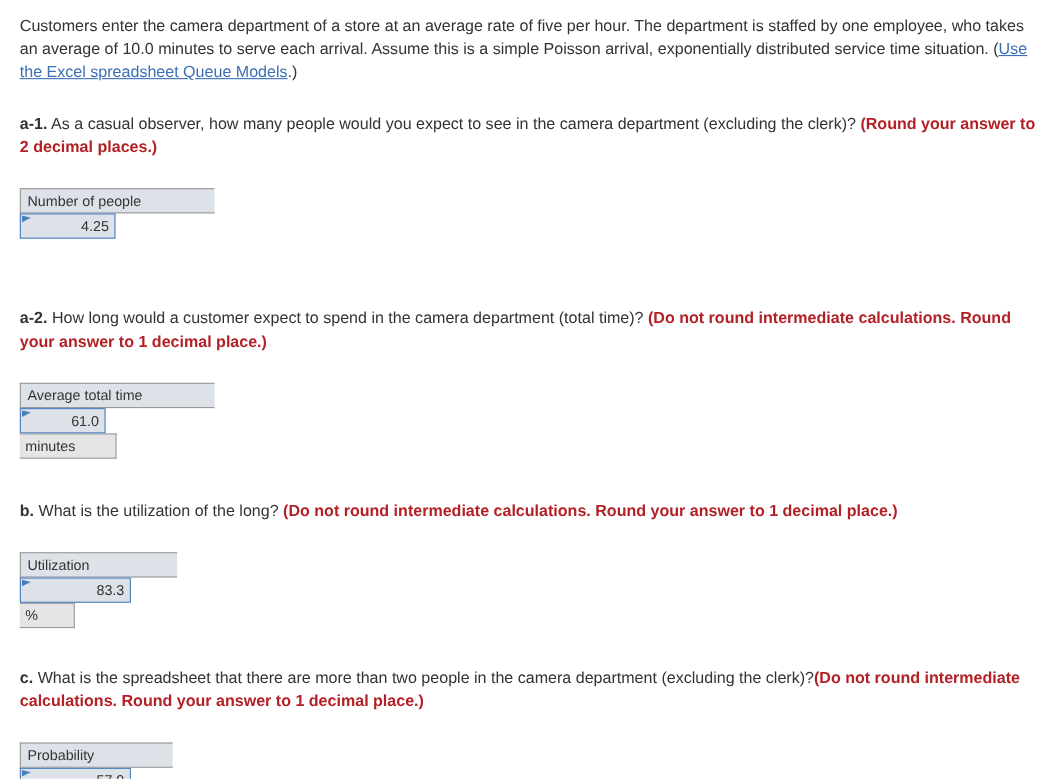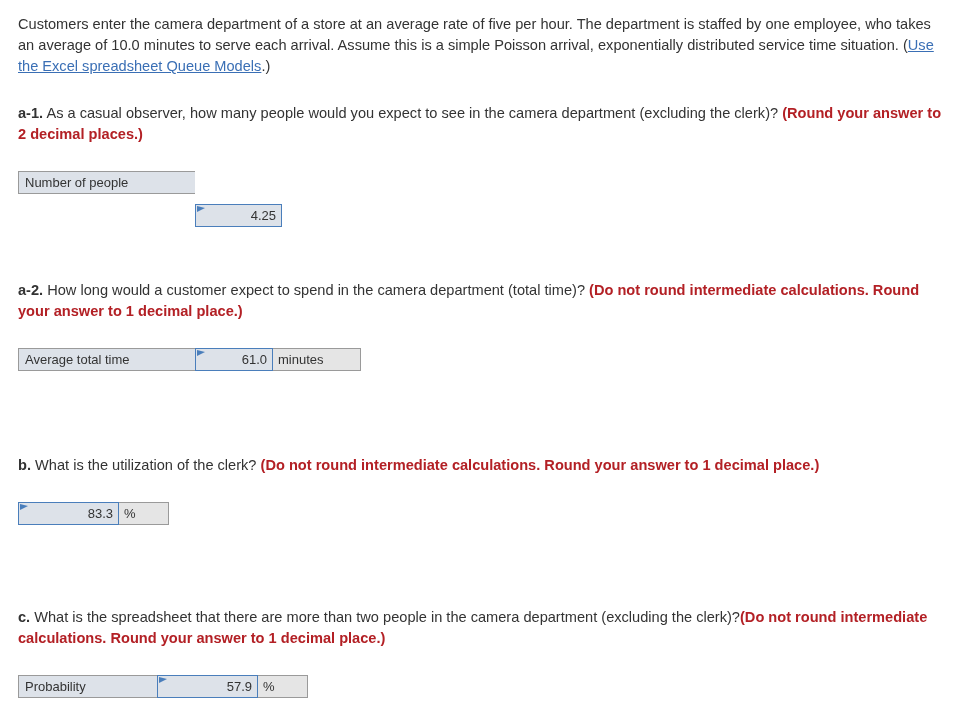--- a/index.html
+++ b/index.html
@@ -52,20 +52,21 @@
     font-weight: bold;
     color: #b32025;
   }
 
   
   .answer-row {
     display: flex;
     align-items: stretch;
     height: 23px;
     font-size: 13px;
+    flex-direction: column;
   }
   .cell {
     box-sizing: border-box;
     height: 23px;
     line-height: 21px;
     display: flex;
     align-items: center;
     white-space: nowrap;
   }
   .cell-label {
@@ -120,21 +121,21 @@
   <p class="intro"><span>Customers enter the camera department of a store at an average rate of five per hour. The department is staffed by one employee, who takes an average of 10.0 minutes to serve each arrival. Assume this is a simple Poisson arrival, exponentially distributed service time situation. (</span><a class="xlink" href="#">Use the Excel spreadsheet Queue Models</a><span>.)</span></p>
 
   <div class="gap-a1"></div>
 
   <div class="qblock"><span class="qlabel">a-1.</span><span class="qtext"> As a casual observer, how many people would you expect to see in the camera department (excluding the clerk)? </span><span class="qnote">(Round your answer to 2 decimal places.)</span></div>
 
   <div class="gap-a1"></div>
 
   <div class="answer-row">
     <div class="cell cell-label" style="width:177px;">Number of people</div>
-    <div class="cell cell-value" style="width:87px;margin-top:33px;">
+    <div class="cell cell-value" style="width:87px;">
       <span class="flag">
         <svg width="9" height="9" viewBox="0 0 9 9">
             <path d="M0 0 L8 2 L0 6 Z" fill="#4a7ebb"></path>
           </svg>
       </span>
       <span>4.25</span>
     </div>
   </div>
 
   <div class="gap-a1b"></div>
@@ -151,25 +152,26 @@
             <path d="M0 0 L8 2 L0 6 Z" fill="#4a7ebb"></path>
           </svg>
       </span>
       <span>61.0</span>
     </div>
     <div class="cell cell-unit" style="width:88px;">minutes</div>
   </div>
 
   <div class="gap-a2b"></div>
 
-  <div class="qblock"><span class="qlabel">b.</span><span class="qtext"> What is the utilization of the clerk? </span><span class="qnote">(Do not round intermediate calculations. Round your answer to 1 decimal place.)</span></div>
+  <div class="qblock"><span class="qlabel">b.</span><span class="qtext"> What is the utilization of the long? </span><span class="qnote">(Do not round intermediate calculations. Round your answer to 1 decimal place.)</span></div>
 
   <div class="gap-b"></div>
 
   <div class="answer-row">
+    <div class="cell cell-label" style="width:143px;">Utilization</div>
     <div class="cell cell-value" style="width:101px;">
       <span class="flag">
         <svg width="9" height="9" viewBox="0 0 9 9">
             <path d="M0 0 L8 2 L0 6 Z" fill="#4a7ebb"></path>
           </svg>
       </span>
       <span>83.3</span>
     </div>
     <div class="cell cell-unit" style="width:50px;">%</div>
   </div>

